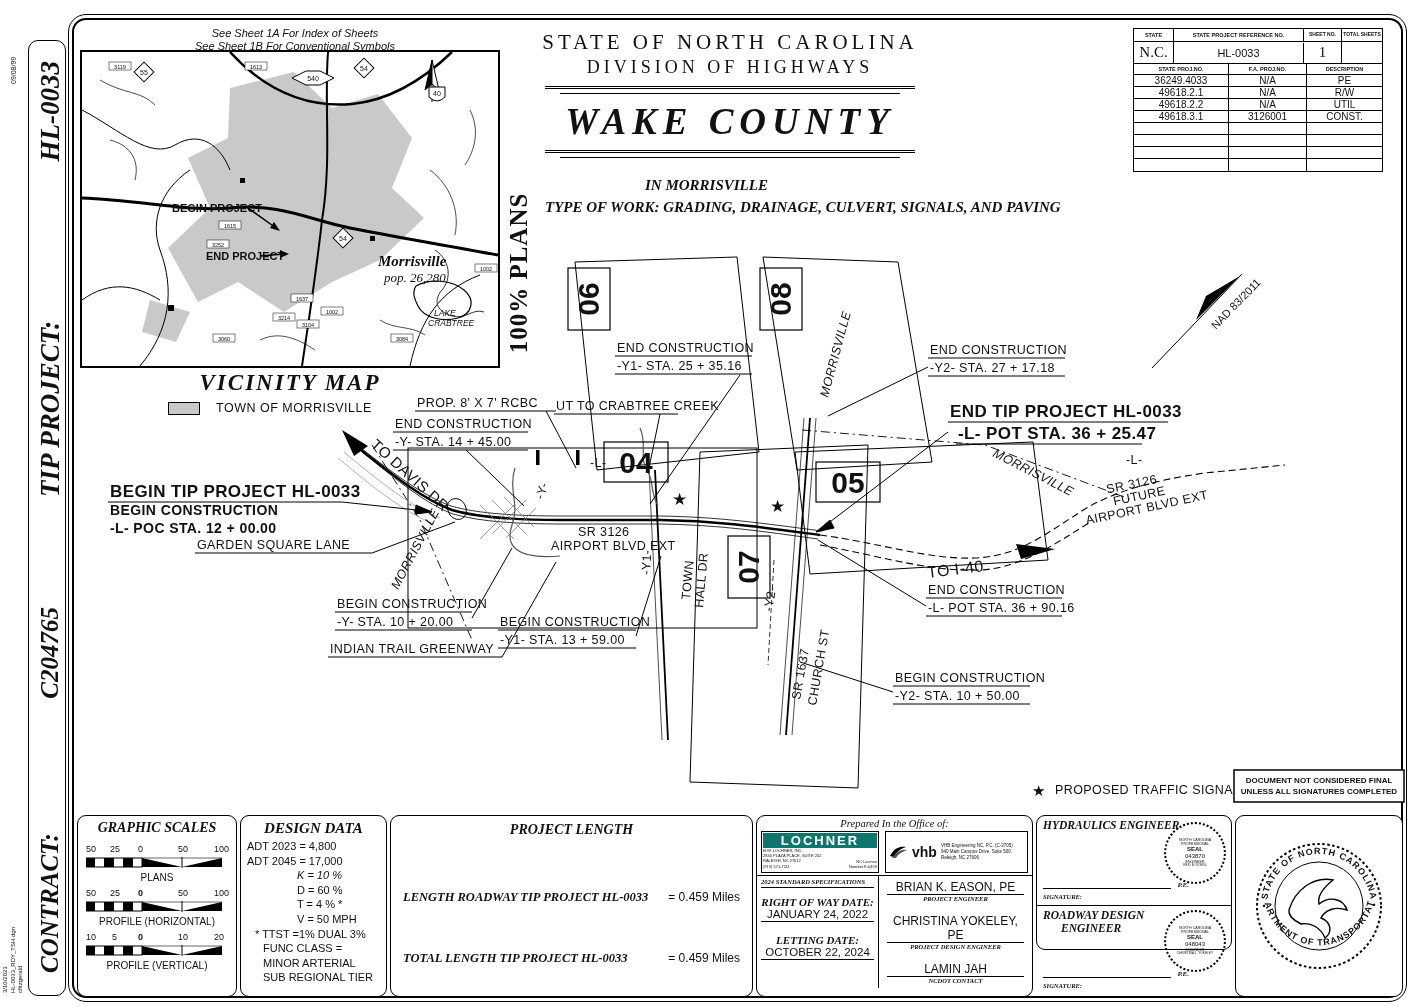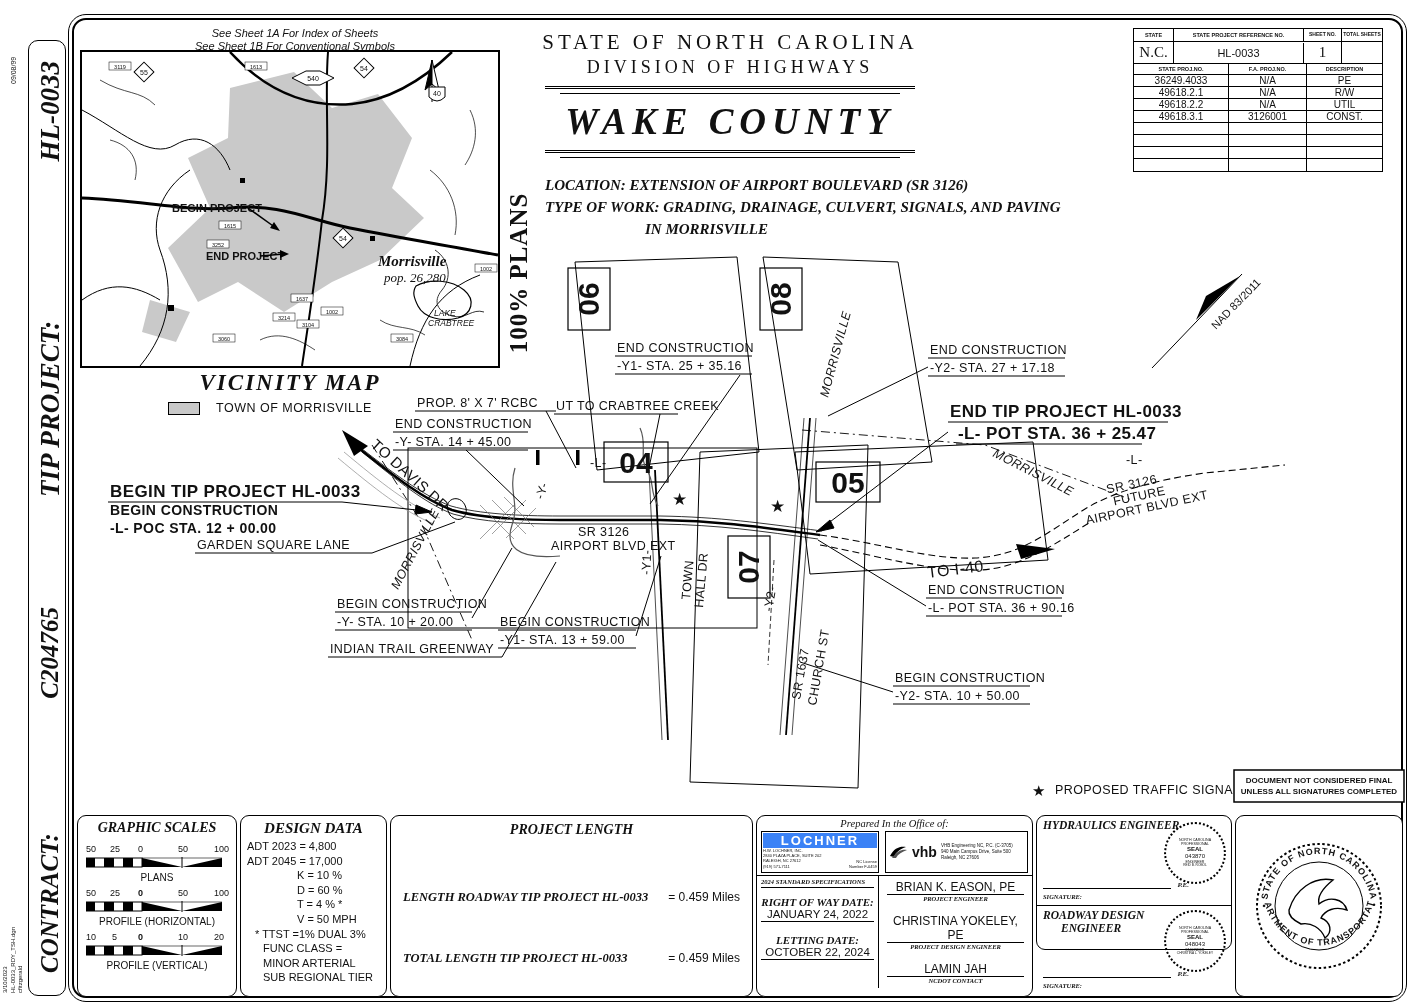--- a/index.html
+++ b/index.html
@@ -147,23 +147,22 @@
 
 <div class="abs" style="left:545px;top:86px;width:370px;height:3px;border-top:1.5px solid #000;border-bottom:1px solid #000;"></div>
 <div class="abs" style="left:560px;top:93px;width:340px;height:2px;border-top:1px solid #000;"></div>
 
 <div class="abs serif bi ctr" style="left:520px;top:100px;width:420px;font-size:37px;letter-spacing:6px;"><span>WAKE   COUNTY</span></div>
 
 <div class="abs" style="left:545px;top:150px;width:370px;height:3px;border-top:1.5px solid #000;border-bottom:1px solid #000;"></div>
 <div class="abs" style="left:560px;top:157px;width:340px;height:2px;border-top:1px solid #000;"></div>
 
 <div class="abs serif" style="left:545px;top:175px;width:610px;font-size:15px;font-weight:bold;font-style:italic;line-height:1.45;">
-  <div>LOCATION:  EXTENSION  OF  AIRPORT  BOULEVARD  (SR  3126)</div>
+  <div style="padding-left:100px;">IN  MORRISVILLE</div>
   <div>TYPE  OF  WORK: GRADING, DRAINAGE, CULVERT, SIGNALS, AND  PAVING</div>
-  <div style="padding-left:100px;">IN  MORRISVILLE</div>
 </div>
 
 <div class="abs" style="left:1133px;top:28px;width:250px;border:1.5px solid #000;font-size:10px;">
   <div style="display:flex;border-bottom:1px solid #000;text-align:center;">
     <div style="width:40px;border-right:1px solid #000;font-size:5.5px;font-weight:bold;padding:3px 0;">STATE</div>
     <div style="flex:1;border-right:1px solid #000;font-size:5.5px;font-weight:bold;padding:3px 0;">STATE PROJECT REFERENCE NO.</div>
     <div style="width:38px;border-right:1px solid #000;font-size:5px;font-weight:bold;padding:2px 0;">SHEET NO.</div>
     <div style="width:40px;font-size:5px;font-weight:bold;padding:2px 0;">TOTAL SHEETS</div>
   </div>
   <div style="display:flex;border-bottom:1.5px solid #000;text-align:center;align-items:center;">
@@ -457,21 +456,21 @@
     </svg>
     <div class="ctr" style="font-size:10px;">PROFILE (VERTICAL)</div>
   </div>
 </div>
 
 <div class="box" style="left:240px;width:147px;height:182px;padding:4px 4px;">
   <div class="serif bi ctr" style="font-size:15px;">DESIGN  DATA</div>
   <div style="font-size:11px;line-height:14.6px;margin-top:2px;">
     <div style="padding-left:2px;">ADT 2023 =   4,800</div>
     <div style="padding-left:2px;">ADT 2045 =  17,000</div>
-    <div style="padding-left:52px;">K  =  10  %</div>
+    <div style="padding-left:52px;font-style:italic;">K  =  10  %</div>
     <div style="padding-left:52px;">D  =  60  %</div>
     <div style="padding-left:52px;">T  =  4   %  *</div>
     <div style="padding-left:52px;">V  =  50  MPH</div>
     <div style="padding-left:10px;">* TTST =1%  DUAL 3%</div>
     <div style="padding-left:18px;">FUNC  CLASS =</div>
     <div style="padding-left:18px;">MINOR  ARTERIAL</div>
     <div style="padding-left:18px;">SUB  REGIONAL  TIER</div>
   </div>
 </div>
 
@@ -484,21 +483,21 @@
   <div style="display:flex;justify-content:space-between;margin-top:46px;align-items:baseline;">
     <span class="serif bi" style="font-size:12.5px;">TOTAL  LENGTH  TIP  PROJECT  HL-0033</span>
     <span style="font-size:12px;">= 0.459  Miles</span>
   </div>
 </div>
 
 <div class="box" style="left:756px;width:277px;height:182px;">
   <div class="serif ctr" style="font-style:italic;font-size:10.5px;padding-top:2px;">Prepared In the Office of:</div>
   <div style="display:flex;gap:6px;padding:2px 4px;height:46px;">
     <div style="width:118px;border:1px solid #000;padding:1px;">
-      <div style="background:#3b82f6;color:#fff;text-align:center;font-weight:bold;font-size:13px;letter-spacing:2px;">LOCHNER</div>
+      <div style="background:#0f766e;color:#fff;text-align:center;font-weight:bold;font-size:13px;letter-spacing:2px;">LOCHNER</div>
       <div style="display:flex;justify-content:space-between;">
         <div style="font-size:4px;line-height:1.3;">
           <div>H.W. LOCHNER, INC.</div>
           <div>2840 PLAZA PLACE, SUITE 202</div>
           <div>RALEIGH, NC  27612</div>
           <div>(919) 571-7111</div>
         </div>
         <div style="font-size:4px;text-align:right;align-self:flex-end;width:34px;">NC License Number F-0459</div>
       </div>
     </div>

